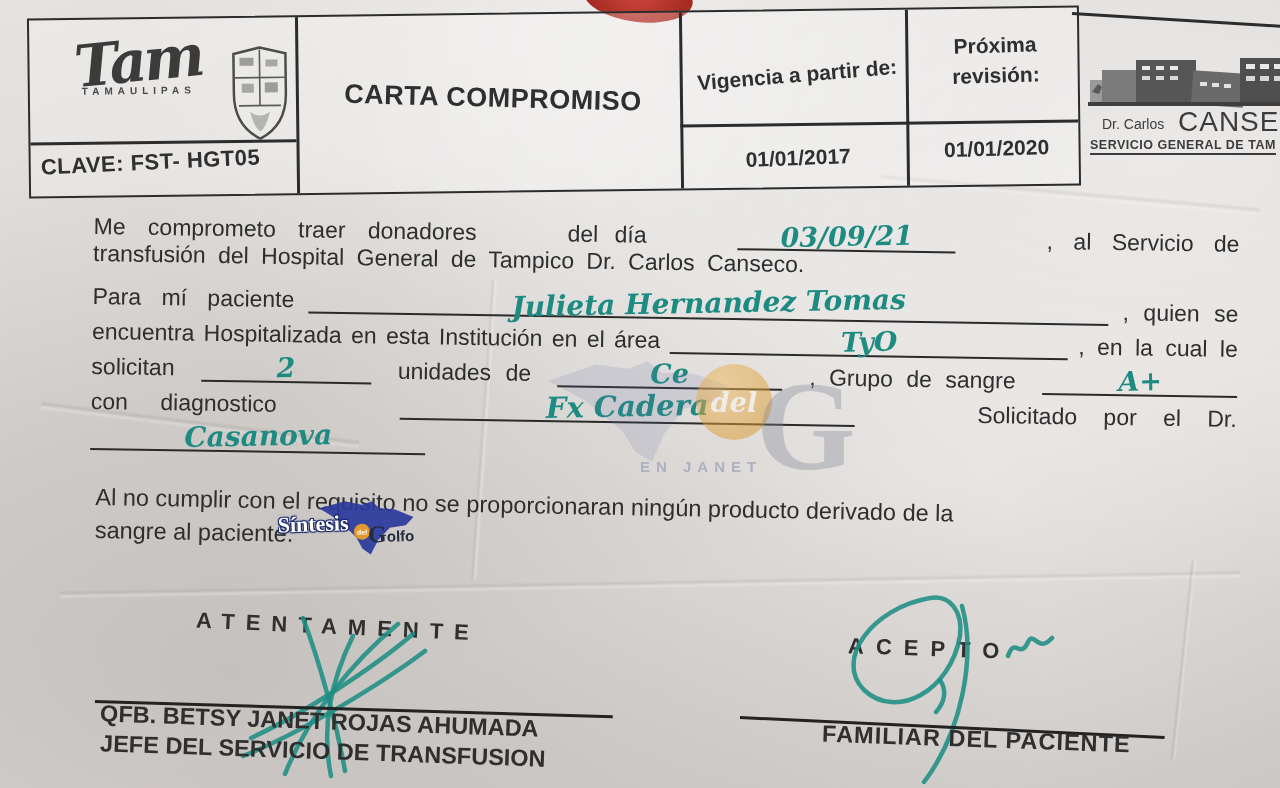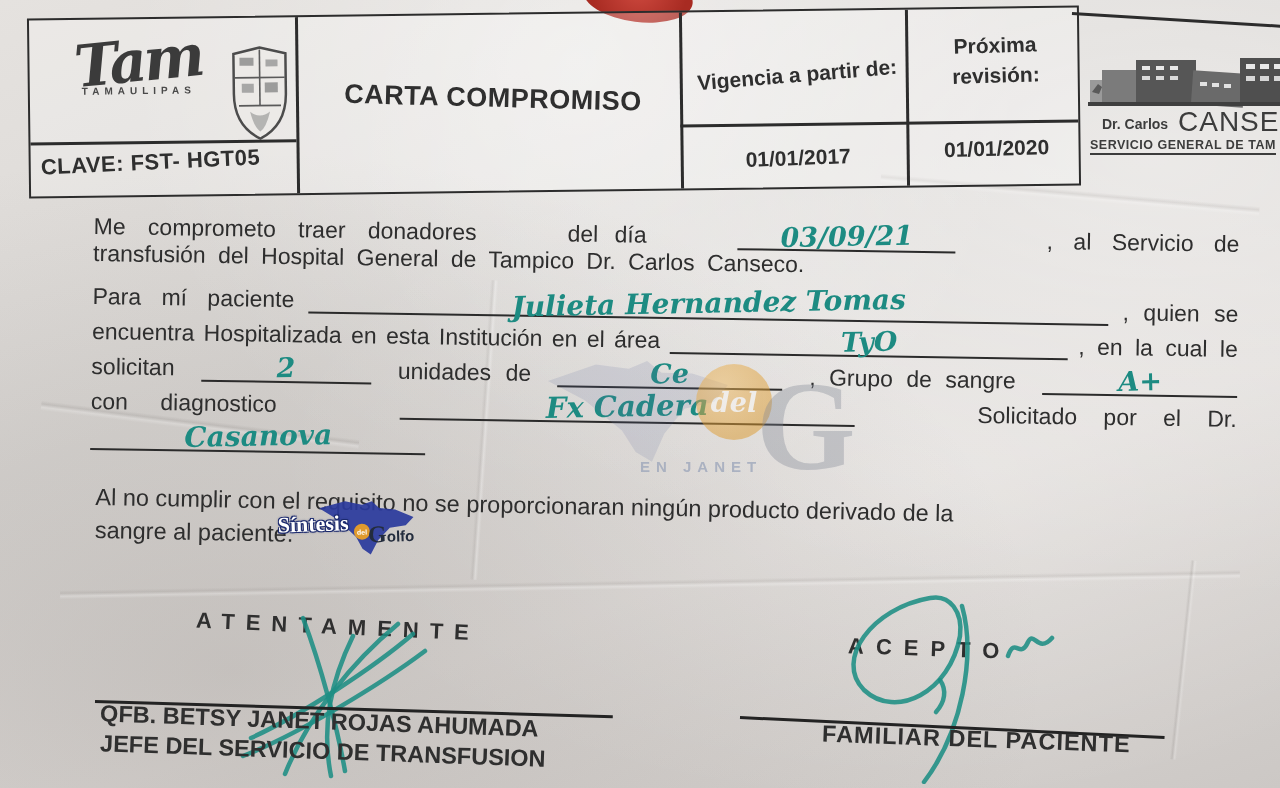--- a/index.html
+++ b/index.html
@@ -31,21 +31,21 @@
            font-size:21px; font-weight:bold; line-height:30px; transform:rotate(-1deg);}
   .proxval{position:absolute; left:886px; top:128px; width:160px; text-align:center;
            font-size:21px; font-weight:bold; transform:rotate(-1deg);}
   .brand{position:absolute; left:24px; top:12px; width:170px; text-align:center;}
   .brand-script{font-family:"DejaVu Serif", serif; font-style:italic; font-weight:bold;
         font-size:58px; color:#3b3b3b; letter-spacing:-3px; transform:rotate(-5deg); display:inline-block; line-height:60px;}
   .brand-sub{font-size:10px; font-weight:bold; letter-spacing:5px; color:#4a4a4a; margin-top:-6px;}
   .shield{position:absolute; left:200px; top:28px;}
   
   .hosp{position:absolute; left:1088px; top:52px; width:250px;}
-  .hosp-pre{position:absolute; left:14px; top:64px; font-size:14px; font-weight:bold; color:#3c3c3c; white-space:nowrap;}
+  .hosp-pre{position:absolute; left:14px; top:64px; font-size:14px; font-weight:normal; color:#3c3c3c; white-space:nowrap;}
   .hosp-name{position:absolute; left:90px; top:54px; font-size:28px; color:#3c3c3c; letter-spacing:1px; white-space:nowrap;}
   .hosp-sub{position:absolute; left:2px; top:86px; font-size:12.5px; font-weight:bold; color:#3c3c3c;
             letter-spacing:.5px; border-bottom:2px solid #3c3c3c; padding-bottom:1px; white-space:nowrap;}
   .topline-right{position:absolute; left:1072px; top:12px; width:215px; height:2.5px;
             background:#2c2c2c; transform:rotate(3.5deg); transform-origin:left center;}
   
   .body-block{position:absolute; left:92px; top:214px; width:1146px; transform:rotate(0.9deg);
               font-size:23px; color:#2e2e2e;}
   .bline{display:flex; justify-content:space-between; align-items:flex-end; height:35px; white-space:nowrap;}
   .bline.plain{display:block;}

